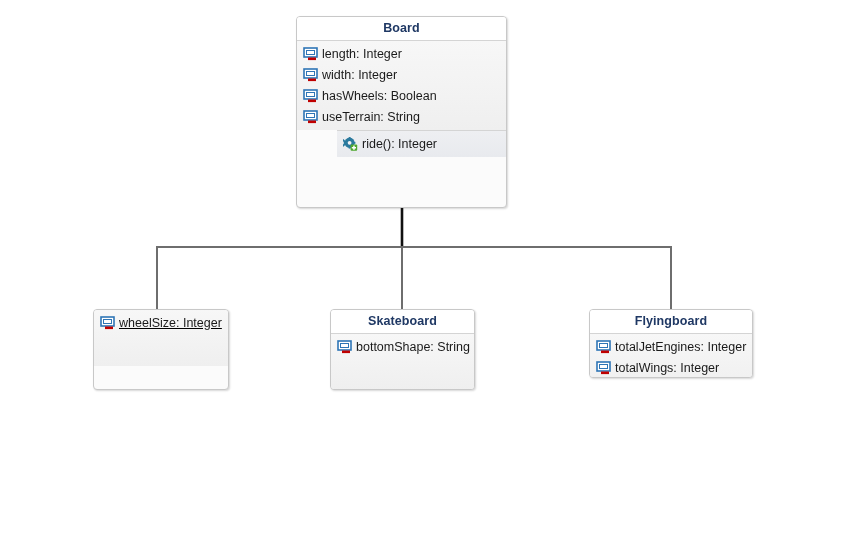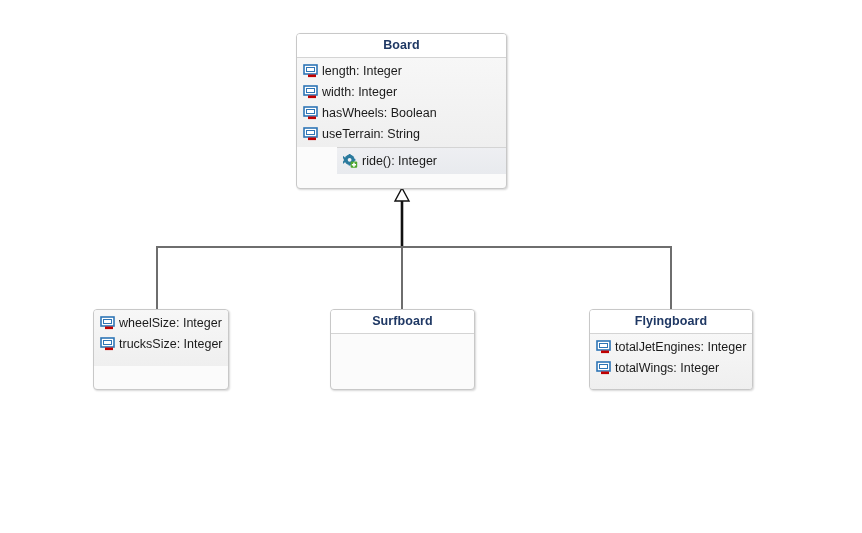--- a/index.html
+++ b/index.html
@@ -107,21 +107,21 @@
 
     <line x1="156" y1="247" x2="672" y2="247" stroke="#6e6e6e" stroke-width="2"></line>
 
     <line x1="157" y1="246" x2="157" y2="310" stroke="#6e6e6e" stroke-width="2"></line>
 
     <line x1="402" y1="246" x2="402" y2="310" stroke="#6e6e6e" stroke-width="2"></line>
 
     <line x1="671" y1="246" x2="671" y2="310" stroke="#6e6e6e" stroke-width="2"></line>
   </svg>
 
-  <div class="uml-class" style="left:296px; top:33px; width:211px; height:156px;">
+  <div class="uml-class" style="left:296px; top:16px; width:211px; height:192px;">
     <div class="uml-header">Board</div>
     <div class="uml-section attrs">
       <div class="uml-row">
         <span class="ico">
           <svg width="15" height="14" viewBox="0 0 15 14">
             <rect x="1" y="1" width="13" height="9" fill="#ffffff" stroke="#2e75b6" stroke-width="1.6"></rect>
             <rect x="3.5" y="3.5" width="8" height="4" fill="#ffffff" stroke="#2e75b6" stroke-width="1"></rect>
             <rect x="5" y="10.5" width="8" height="2.6" fill="#c00000"></rect>
           </svg>
         </span>
@@ -176,49 +176,51 @@
               <rect x="8.8" y="10" width="4.2" height="1.5" fill="#ffffff"></rect>
             </g>
           </svg>
         </span>
         <span class="row-label">ride(): Integer</span>
       </div>
     </div>
   </div>
 
   <div class="uml-class" style="left:93px; top:309px; width:136px; height:81px;">
+    <div class="uml-section attrs" style="height:56px;text-decoration:underline;">
+      <div class="uml-row">
+        <span class="ico">
+          <svg width="15" height="14" viewBox="0 0 15 14">
+            <rect x="1" y="1" width="13" height="9" fill="#ffffff" stroke="#2e75b6" stroke-width="1.6"></rect>
+            <rect x="3.5" y="3.5" width="8" height="4" fill="#ffffff" stroke="#2e75b6" stroke-width="1"></rect>
+            <rect x="5" y="10.5" width="8" height="2.6" fill="#c00000"></rect>
+          </svg>
+        </span>
+        <span class="row-label">wheelSize: Integer</span>
+      </div>
+    </div>
+  </div>
+
+  <div class="uml-class" style="left:330px; top:309px; width:145px; height:81px;">
+    <div class="uml-header">Skateboard</div>
     <div class="uml-section attrs" style="height:56px;">
       <div class="uml-row">
         <span class="ico">
           <svg width="15" height="14" viewBox="0 0 15 14">
             <rect x="1" y="1" width="13" height="9" fill="#ffffff" stroke="#2e75b6" stroke-width="1.6"></rect>
             <rect x="3.5" y="3.5" width="8" height="4" fill="#ffffff" stroke="#2e75b6" stroke-width="1"></rect>
             <rect x="5" y="10.5" width="8" height="2.6" fill="#c00000"></rect>
           </svg>
         </span>
-        <span class="row-label">wheelSize: Integer</span>
-      </div>
-      <div class="uml-row">
-        <span class="ico">
-          <svg width="15" height="14" viewBox="0 0 15 14">
-            <rect x="1" y="1" width="13" height="9" fill="#ffffff" stroke="#2e75b6" stroke-width="1.6"></rect>
-            <rect x="3.5" y="3.5" width="8" height="4" fill="#ffffff" stroke="#2e75b6" stroke-width="1"></rect>
-            <rect x="5" y="10.5" width="8" height="2.6" fill="#c00000"></rect>
-          </svg>
-        </span>
-        <span class="row-label">trucksSize: Integer</span>
-      </div>
-    </div>
-  </div>
-
-  <div class="uml-class" style="left:330px; top:309px; width:145px; height:81px;">
-    <div class="uml-header">Surfboard</div>
-  </div>
-
-  <div class="uml-class" style="left:589px; top:309px; width:164px; height:81px;">
+        <span class="row-label">bottomShape: String</span>
+      </div>
+    </div>
+  </div>
+
+  <div class="uml-class" style="left:589px; top:309px; width:164px; height:69px;">
     <div class="uml-header">Flyingboard</div>
     <div class="uml-section attrs" style="height:56px;">
       <div class="uml-row">
         <span class="ico">
           <svg width="15" height="14" viewBox="0 0 15 14">
             <rect x="1" y="1" width="13" height="9" fill="#ffffff" stroke="#2e75b6" stroke-width="1.6"></rect>
             <rect x="3.5" y="3.5" width="8" height="4" fill="#ffffff" stroke="#2e75b6" stroke-width="1"></rect>
             <rect x="5" y="10.5" width="8" height="2.6" fill="#c00000"></rect>
           </svg>
         </span>

